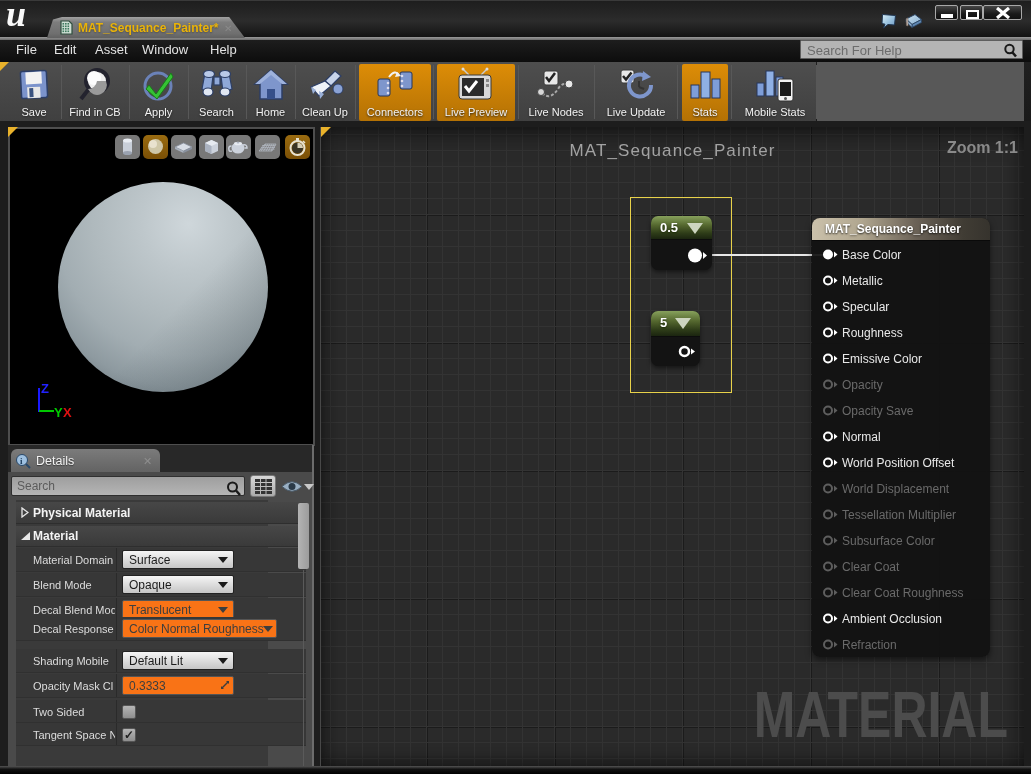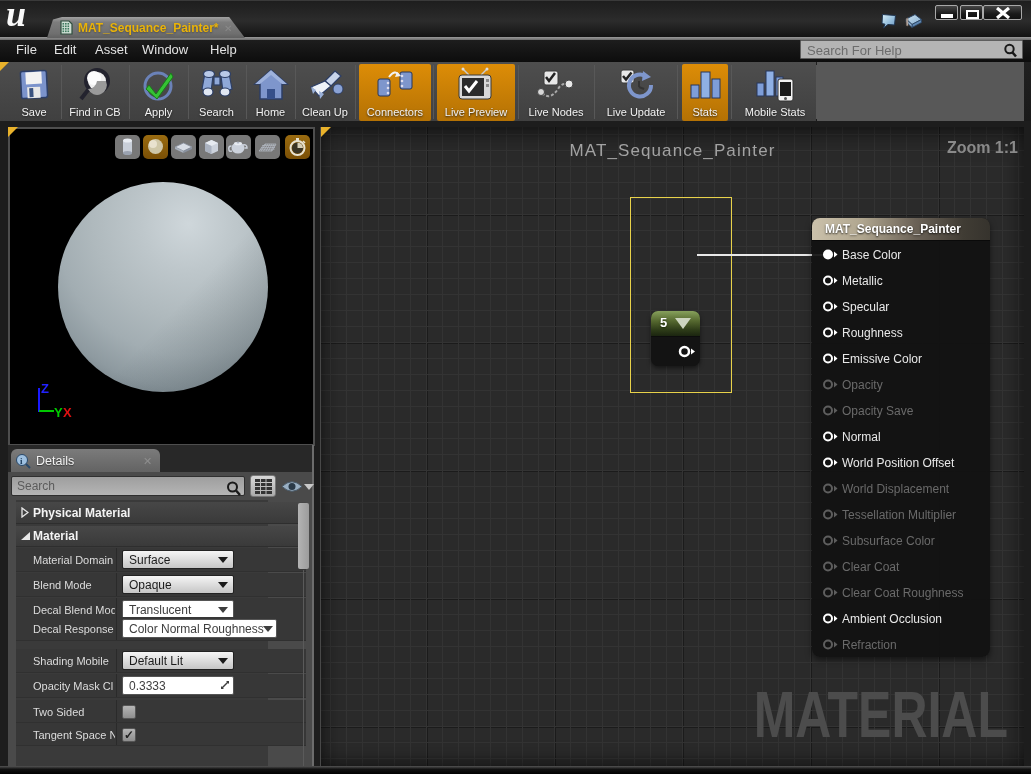--- a/index.html
+++ b/index.html
@@ -50,21 +50,21 @@
 #dtabrow { left:0; top:0; width:304px; height:27px; background:#282828; }
 #dtab { left:3px; top:4px; width:149px; height:23px; background:linear-gradient(#7b7b7b,#636363); border-radius:6px 6px 0 0; }
 #dsearchrow { left:8px; top:27px; width:309px; height:28px; background:#4a4a4a; }
 #dsearch { position:absolute; left:3px; top:31px; width:234px; height:20px; background:linear-gradient(#9e9e9e,#b5b5b5); border:1px solid #2f2f2f; border-radius:2px; color:#5c5c5c; font-size:12px; padding:2px 5px; }
 #drows { left:8px; top:55px; width:252px; height:266px; background:#3a3a3a; }
 .dhead { position:absolute; left:0; width:290px; height:22px; background:linear-gradient(#474747,#3a3a3a); border-bottom:1px solid #2e2e2e; color:#f3f3f3; font-weight:bold; font-size:12px; }
 .drow { position:absolute; left:0; width:290px; height:24px; background:#373737; border-bottom:1px solid #303030; color:#dcdcdc; font-size:11px; }
 .drow .lab { position:absolute; left:17px; top:6px; width:82px; overflow:hidden; white-space:nowrap; }
 .dsep { position:absolute; left:100px; top:0; width:1px; height:100%; background:#2a2a2a; }
 .dd { position:absolute; left:106px; top:2px; height:19px; white-space:nowrap; overflow:hidden; background:linear-gradient(#f5f5f5,#c6c6c6); border:1px solid #222; border-radius:2px; color:#1c1c1c; font-size:12px; padding:2px 6px; }
-.dd.dis { background:#ffffff; color:#3e3e3e; border-color:#555; }
+.dd.dis { background:#f97316; color:#3e3e3e; border-color:#555; }
 .dd .arr { position:absolute; right:5px; top:6px; width:0; height:0; border-left:5px solid transparent; border-right:5px solid transparent; border-top:6px solid #1a1a1a; }
 .dd.dis .arr { border-top-color:#3e3e3e; }
 .chk { position:absolute; left:106px; top:5px; width:14px; height:14px; background:linear-gradient(#b5b5b5,#8e8e8e); border:1px solid #555; border-radius:2px; color:#222; font-size:12px; line-height:13px; text-align:center; font-weight:bold; }
 #dscroll { position:absolute; left:290px; top:57px; width:12px; height:264px; }
 #dthumb { position:absolute; left:0px; top:1px; width:11px; height:66px; background:linear-gradient(90deg,#b4b4b4,#9c9c9c); border-radius:2px; }
 #dtrack { position:absolute; left:5px; top:68px; width:1px; height:196px; background:#5a5a5a; }
 
 
 #graph { left:320px; top:4px; width:704px; height:639px; border-left:1px solid #484848; background:#2a2a2a;
   background-image:
@@ -473,20 +473,30 @@
 
     <div id="graph" class="abs">
       <div class="corner"></div>
       <div id="gtitle">MAT_Sequance_Painter</div>
       <div id="gzoom">Zoom 1:1</div>
       <div id="watermark">MATERIAL</div>
       <div id="selrect"></div>
       <svg id="wire" style="left:376px;top:125px" width="128" height="6">
           <line x1="0" y1="3" x2="128" y2="3" stroke="#e8e8e8" stroke-width="2"></line>
         </svg>
+      <div class="cnode" id="cnode1" style="left:330px;top:89px;width:61px;height:54px">
+        <div class="head">
+            <span class="val">0.5</span>
+            <span class="tri" style="left:36px"></span>
+          </div>
+        <svg style="position:absolute;left:36px;top:32px" width="21" height="15" viewBox="0 0 21 15">
+            <circle cx="8" cy="7.5" r="7" fill="#fff"></circle>
+            <path d="M16 4 L20 7.5 L16 11 Z" fill="#fff"></path>
+          </svg>
+      </div>
       <div class="cnode" id="cnode2" style="left:330px;top:184px;width:49px;height:55px">
         <div class="head" style="height:26px">
             <span class="val">5</span>
             <span class="tri" style="left:24px"></span>
           </div>
         <svg style="position:absolute;left:27px;top:34px" width="19" height="13" viewBox="0 0 19 13">
             <circle cx="6.5" cy="6.5" r="4.5" fill="none" stroke="#fff" stroke-width="2.5"></circle>
             <path d="M13 3.5 L17 6.5 L13 9.5 Z" fill="#fff"></path>
           </svg>
       </div>

